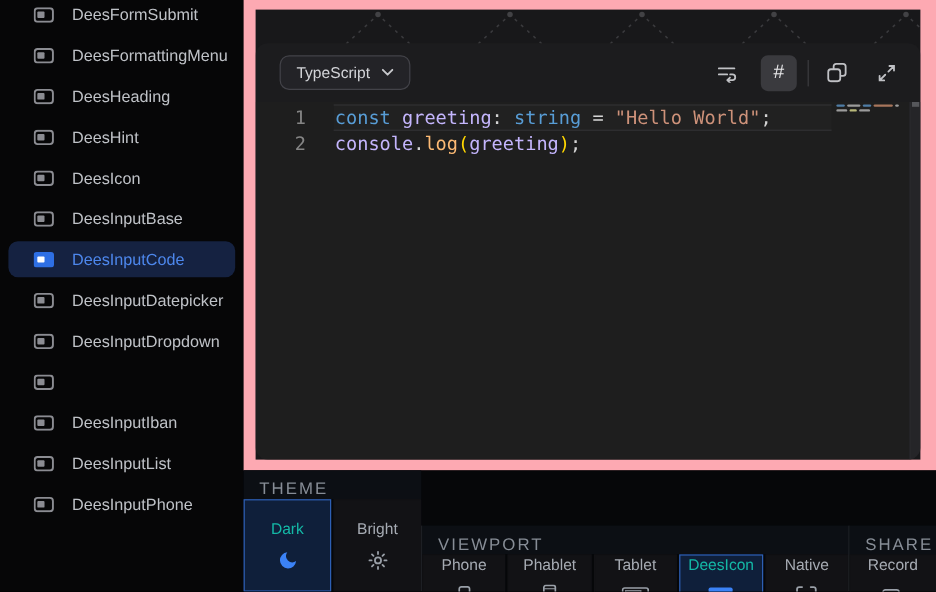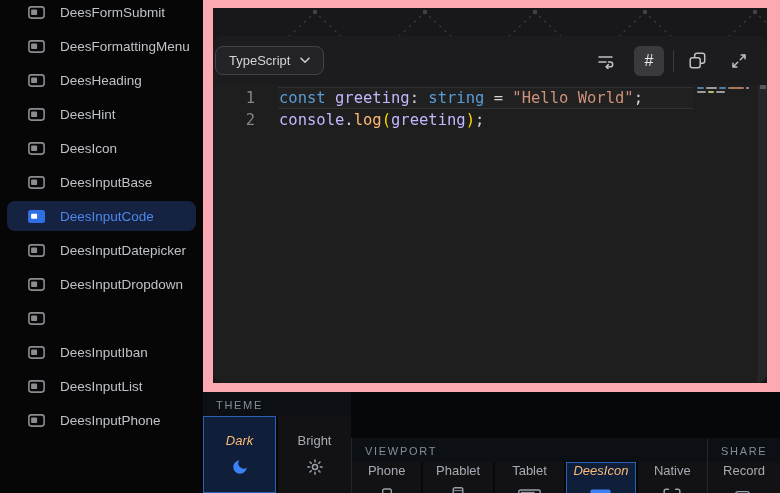--- a/index.html
+++ b/index.html
@@ -24,21 +24,21 @@
   .demo { width:100%; height:100%; background:#18181a; position:relative;
           overflow:hidden; }
   .pattern { position:absolute; top:0; left:0; z-index:0; }
   .demo-title { position:relative; z-index:1; color:#ffffff; font-weight:700;
                 font-size:15px; padding:2px 2px 0; height:28px;margin-top:36px; }
 
   .panel { position:absolute; left:0; right:0; top:28px; bottom:0; z-index:1;
            background:#1c1c1e; border-radius:10px; overflow:hidden;
            display:flex; flex-direction:column; }
   .panel-head { height:49px; flex:0 0 49px; display:flex; align-items:center;
-                padding:0 14px 0 2px; }
+                padding:0 14px 0 20px; }
   .lang-btn { display:inline-flex; align-items:center; gap:10px;
               padding:6px 13px; border:1px solid #434349; border-radius:8px;
               color:#d3d4d8; font-size:13px; background:#232327; cursor:pointer; }
   .lang-btn .chev { display:flex; color:#c7c8cc; }
   .head-spacer { flex:1; }
   .hicon { width:28px; height:28px; display:flex; align-items:center;
            justify-content:center; color:#c0c1c5; cursor:pointer; border-radius:6px; }
   .hicon.active { background:#3a3a3e; width:30px; height:30px;
                   font-size:16px; color:#e8e8ea; font-weight:400; }
   .head-div { width:1px; height:22px; background:#3c3c40; margin:0 9px; }
@@ -65,29 +65,29 @@
               background:#252528; border-left:1px solid #2a2a2d; }
   .mm-slider { height:4px; background:#56575b; margin:0 1px; }
 
   
   .toolbar { height:101px; background:#060709; display:flex; }
   .tb-section { display:flex; flex-direction:column; }
   .tb-section + .tb-section { border-left:1px solid #24262b;margin-top:46px; }
   .tb-section.s-theme { width:148px; }
   .tb-section.s-viewport { width:356px; }
   .tb-section.s-share { flex:1; }
-  .tb-label { height:24px; flex:0 0 24px; padding:7px 0 0 13px; font-size:11px;
+  .tb-label { height:24px; flex:0 0 24px; padding:7px 0 0 13px; font-size:14px;
               letter-spacing:1.7px; color:#878d96; background:#0c0f14; }
   .tb-buttons { flex:1; display:flex; gap:2px; padding:0; background:#060709; }
   .tb-btn { flex:1; background:#121215; border:1px solid #121215;
             display:flex; flex-direction:column; align-items:center;
             justify-content:center; gap:10px; color:#a6abb3; font-size:13px;
             cursor:pointer; }
   .tb-btn .tb-ic { height:18px; display:flex; align-items:center; color:#9aa0a8; }
-  .tb-btn.selected { background:#0f1f3a; border-color:#2d5fb4; color:#fdba74;font-style:italic; }
+  .tb-btn.selected { background:#0f1f3a; border-color:#2d5fb4; color:#14b8a6; }
   .tb-btn.selected .tb-ic { color:#3b82f6; }
 </style>
 </head>
 <body>
 
 <nav class="sidebar">
   <div class="side-list" id="side-list">
       <div class="side-item">
         <span class="comp-ic">
           <svg width="17" height="13" viewBox="0 0 17 13">

